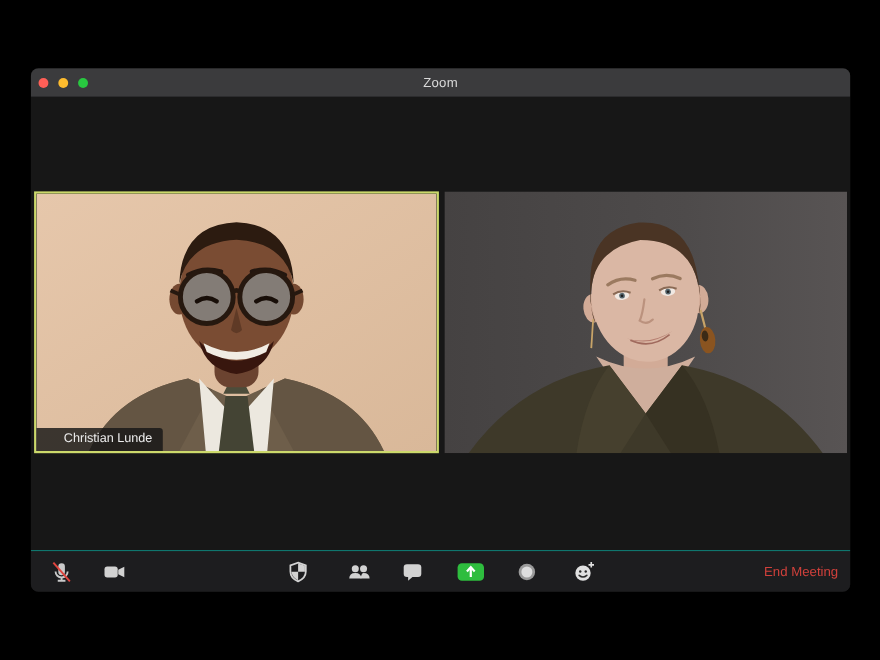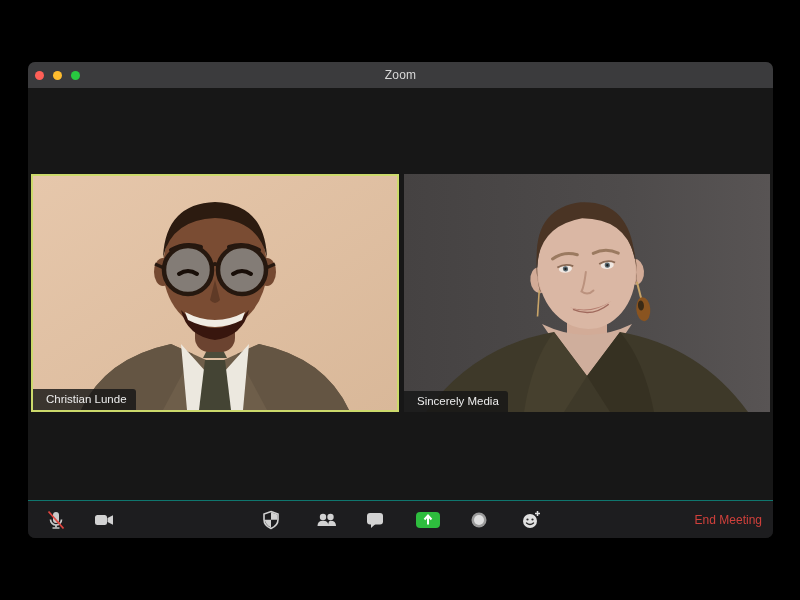--- a/index.html
+++ b/index.html
@@ -23,21 +23,21 @@
 
   .tile { position: absolute; top: 86px; height: 238px; overflow: hidden; background: #222; }
   .tile.active { border: 2px solid #ccd96b; }
   .tile-left  { left: 3px; width: 368px; }
   .tile-right { left: 376px; width: 366px; }
   .tile svg.portrait { display: block; width: 100%; height: 100%; }
 
   .name-badge {
     position: absolute; left: 0; bottom: 0;
     background: rgba(22,22,22,0.82); color: #ececec;
-    font-size: 11.5px; padding: 4px 9px 5px 13px; border-radius: 0 3px 0 0;
+    font-size: 11.5px; padding: 4px 9px 5px 25px; border-radius: 0 3px 0 0;
     white-space: nowrap;
   }
 
   .toolbar {
     position: absolute; left: 0; bottom: 0; width: 100%; height: 38px;
     background: #1d1d1f; border-top: 1px solid #0f766e;
   }
   .tool-btn {
     position: absolute; top: 3px; width: 32px; height: 32px;
     display: flex; align-items: center; justify-content: center;
@@ -158,21 +158,20 @@
           <circle cx="204" cy="93" r="2.6" fill="#55656d"></circle>
           <circle cx="204" cy="93" r="1.2" fill="#1c1c1c"></circle>
           <path d="M 196 91 Q 204 87 212 91" stroke="#8a6a55" stroke-width="1.8" fill="none"></path>
 
           <path d="M 182 98 Q 179 112 176 117 Q 182 122 188 117" stroke="#bb927e" stroke-width="2" fill="none" stroke-linecap="round"></path>
 
           <path d="M 163 132 Q 183 142 205 129 Q 184 140 163 132 Z" fill="#b57d6f"></path>
           <path d="M 166 134 Q 184 144 202 132" stroke="#a06a5d" stroke-width="1.5" fill="none"></path>
         </g>
       </svg>
-      <div class="name-badge">Sincerely Media</div>
     </div>
 
   </div>
 
   <div class="toolbar">
 
     <button class="tool-btn" style="left:12px">
       <svg width="22" height="22" viewBox="0 0 22 22">
         <rect x="8" y="3" width="6" height="11" rx="3" fill="#c9c9c9"></rect>
         <path d="M 5.5 10.5 a 5.5 5.5 0 0 0 11 0" stroke="#c9c9c9" stroke-width="1.7" fill="none"></path>

